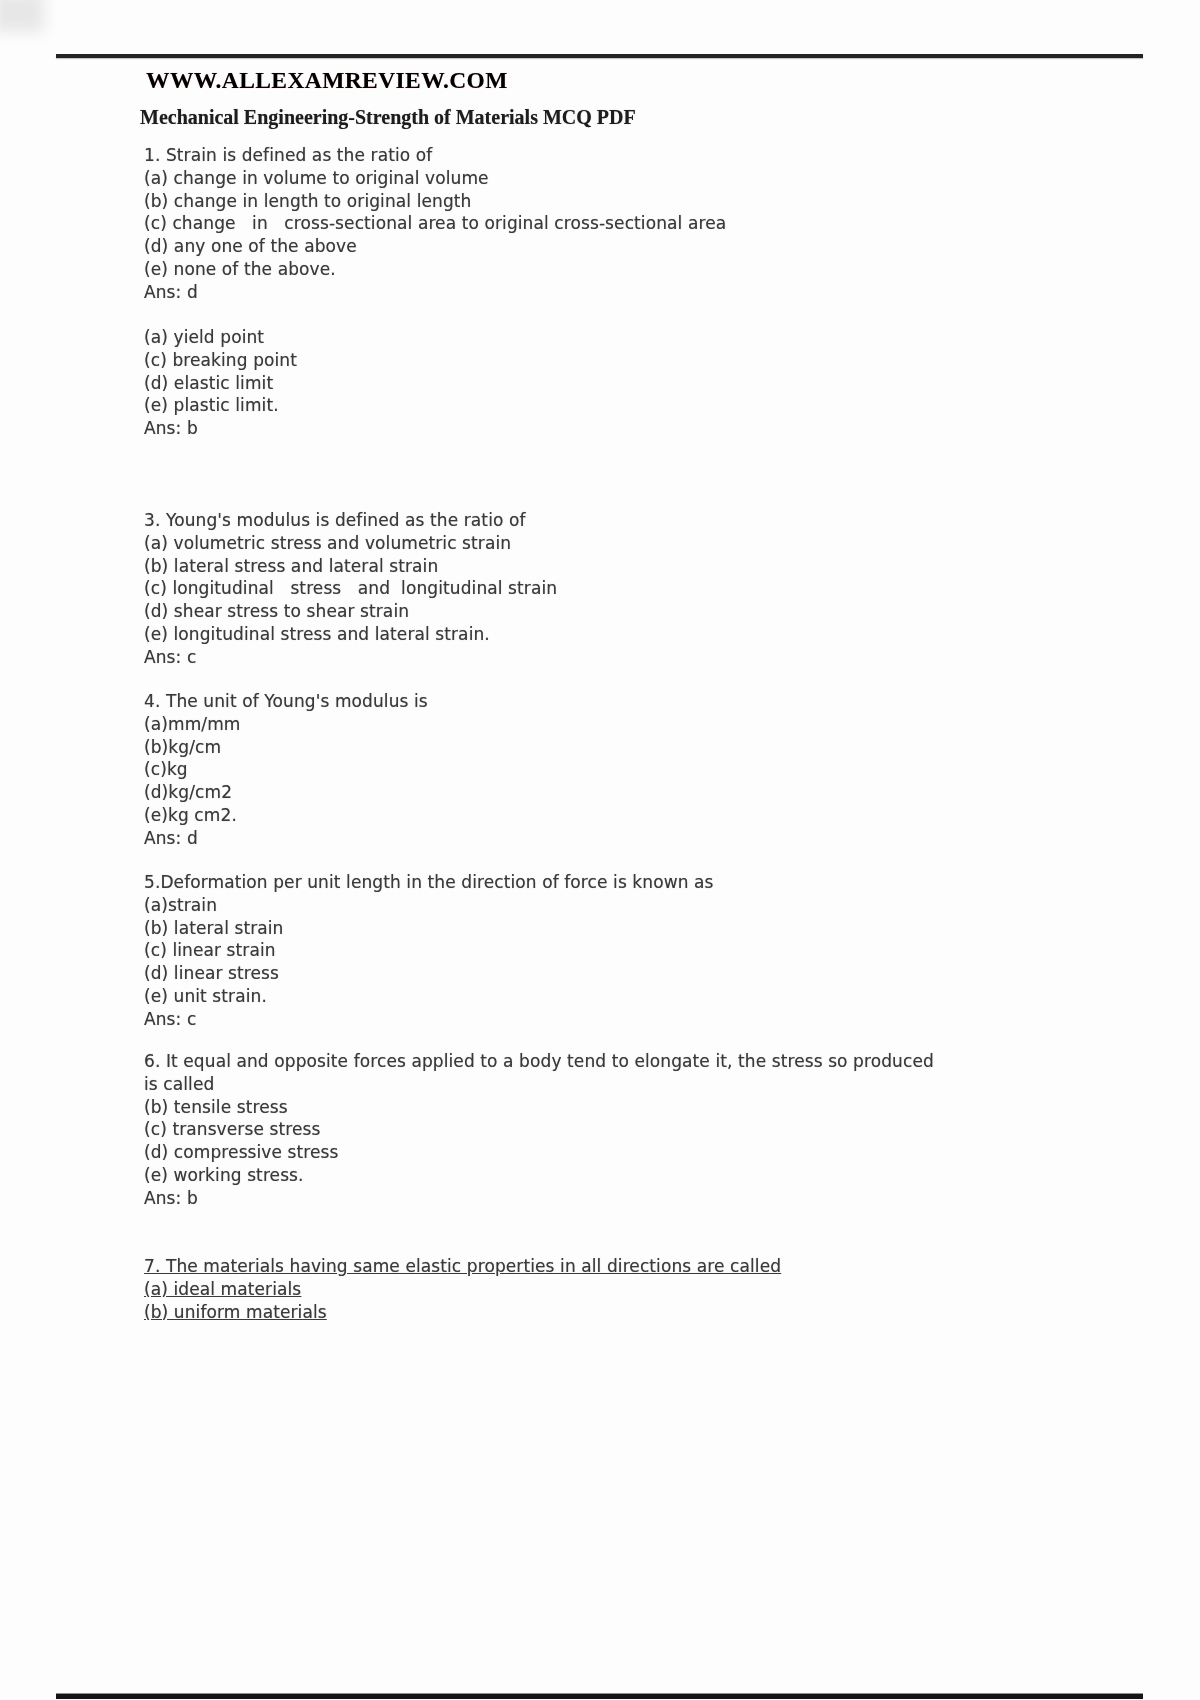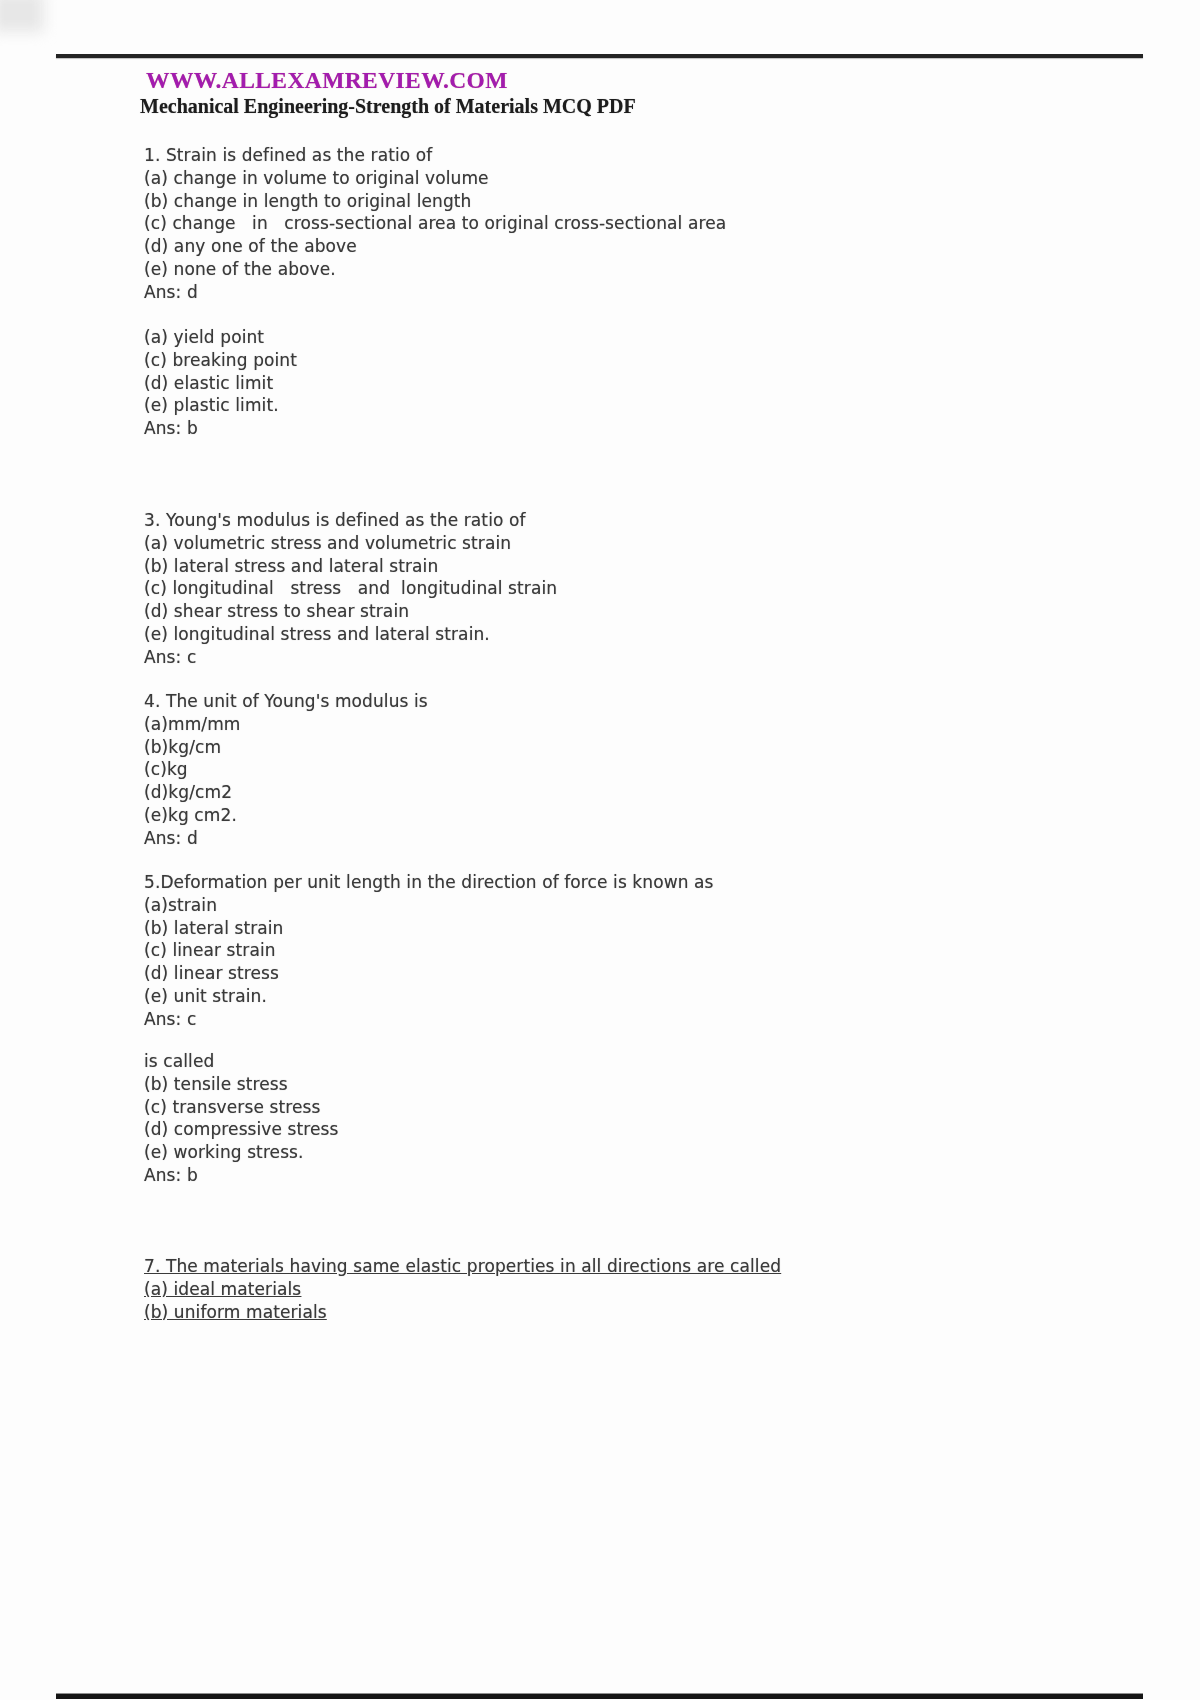--- a/index.html
+++ b/index.html
@@ -46,31 +46,31 @@
     position: absolute;
     left: 140px;
     top: 67px;
   }
   .site-title {
     font-family: "Liberation Serif", serif;
     font-weight: bold;
     font-size: 23.5px;
     line-height: 27px;
     letter-spacing: 0.4px;
-    color: #a21caf;
+    color: #000000;
     margin-left: 6px;
     text-shadow: 0 0 0.8px rgba(173,58,58,0.55);
   }
   .doc-title {
     font-family: "Liberation Serif", serif;
     font-weight: bold;
     font-size: 20px;
     line-height: 25px;
     color: #1d1d1d;
-    margin-top: 0;
+    margin-top: 11px;
     text-shadow: 0 0 0.8px rgba(30,30,30,0.5);
   }
   .content {
     position: absolute;
     left: 144px;
     top: 0;
     width: 930px;
     height: 100%;
     color: #3a3a3a;
     font-size: 17px;
@@ -137,20 +137,21 @@
       <div class="q" style="top: 871px;">
         <div class="line">5.Deformation per unit length in the direction of force is known as</div>
         <div class="line">(a)strain</div>
         <div class="line">(b) lateral strain</div>
         <div class="line">(c) linear strain</div>
         <div class="line">(d) linear stress</div>
         <div class="line">(e) unit strain.</div>
         <div class="line">Ans: c</div>
       </div>
       <div class="q" style="top: 1050px;">
+        <div class="line">6. It equal and opposite forces applied to a body tend to elongate it, the stress so produced</div>
         <div class="line">is called</div>
         <div class="line">(b) tensile stress</div>
         <div class="line">(c) transverse stress</div>
         <div class="line">(d) compressive stress</div>
         <div class="line">(e) working stress.</div>
         <div class="line">Ans: b</div>
       </div>
       <div class="q" style="top: 1255px; text-decoration: underline;">
         <div class="line">7. The materials having same elastic properties in all directions are called</div>
         <div class="line">(a) ideal materials</div>

